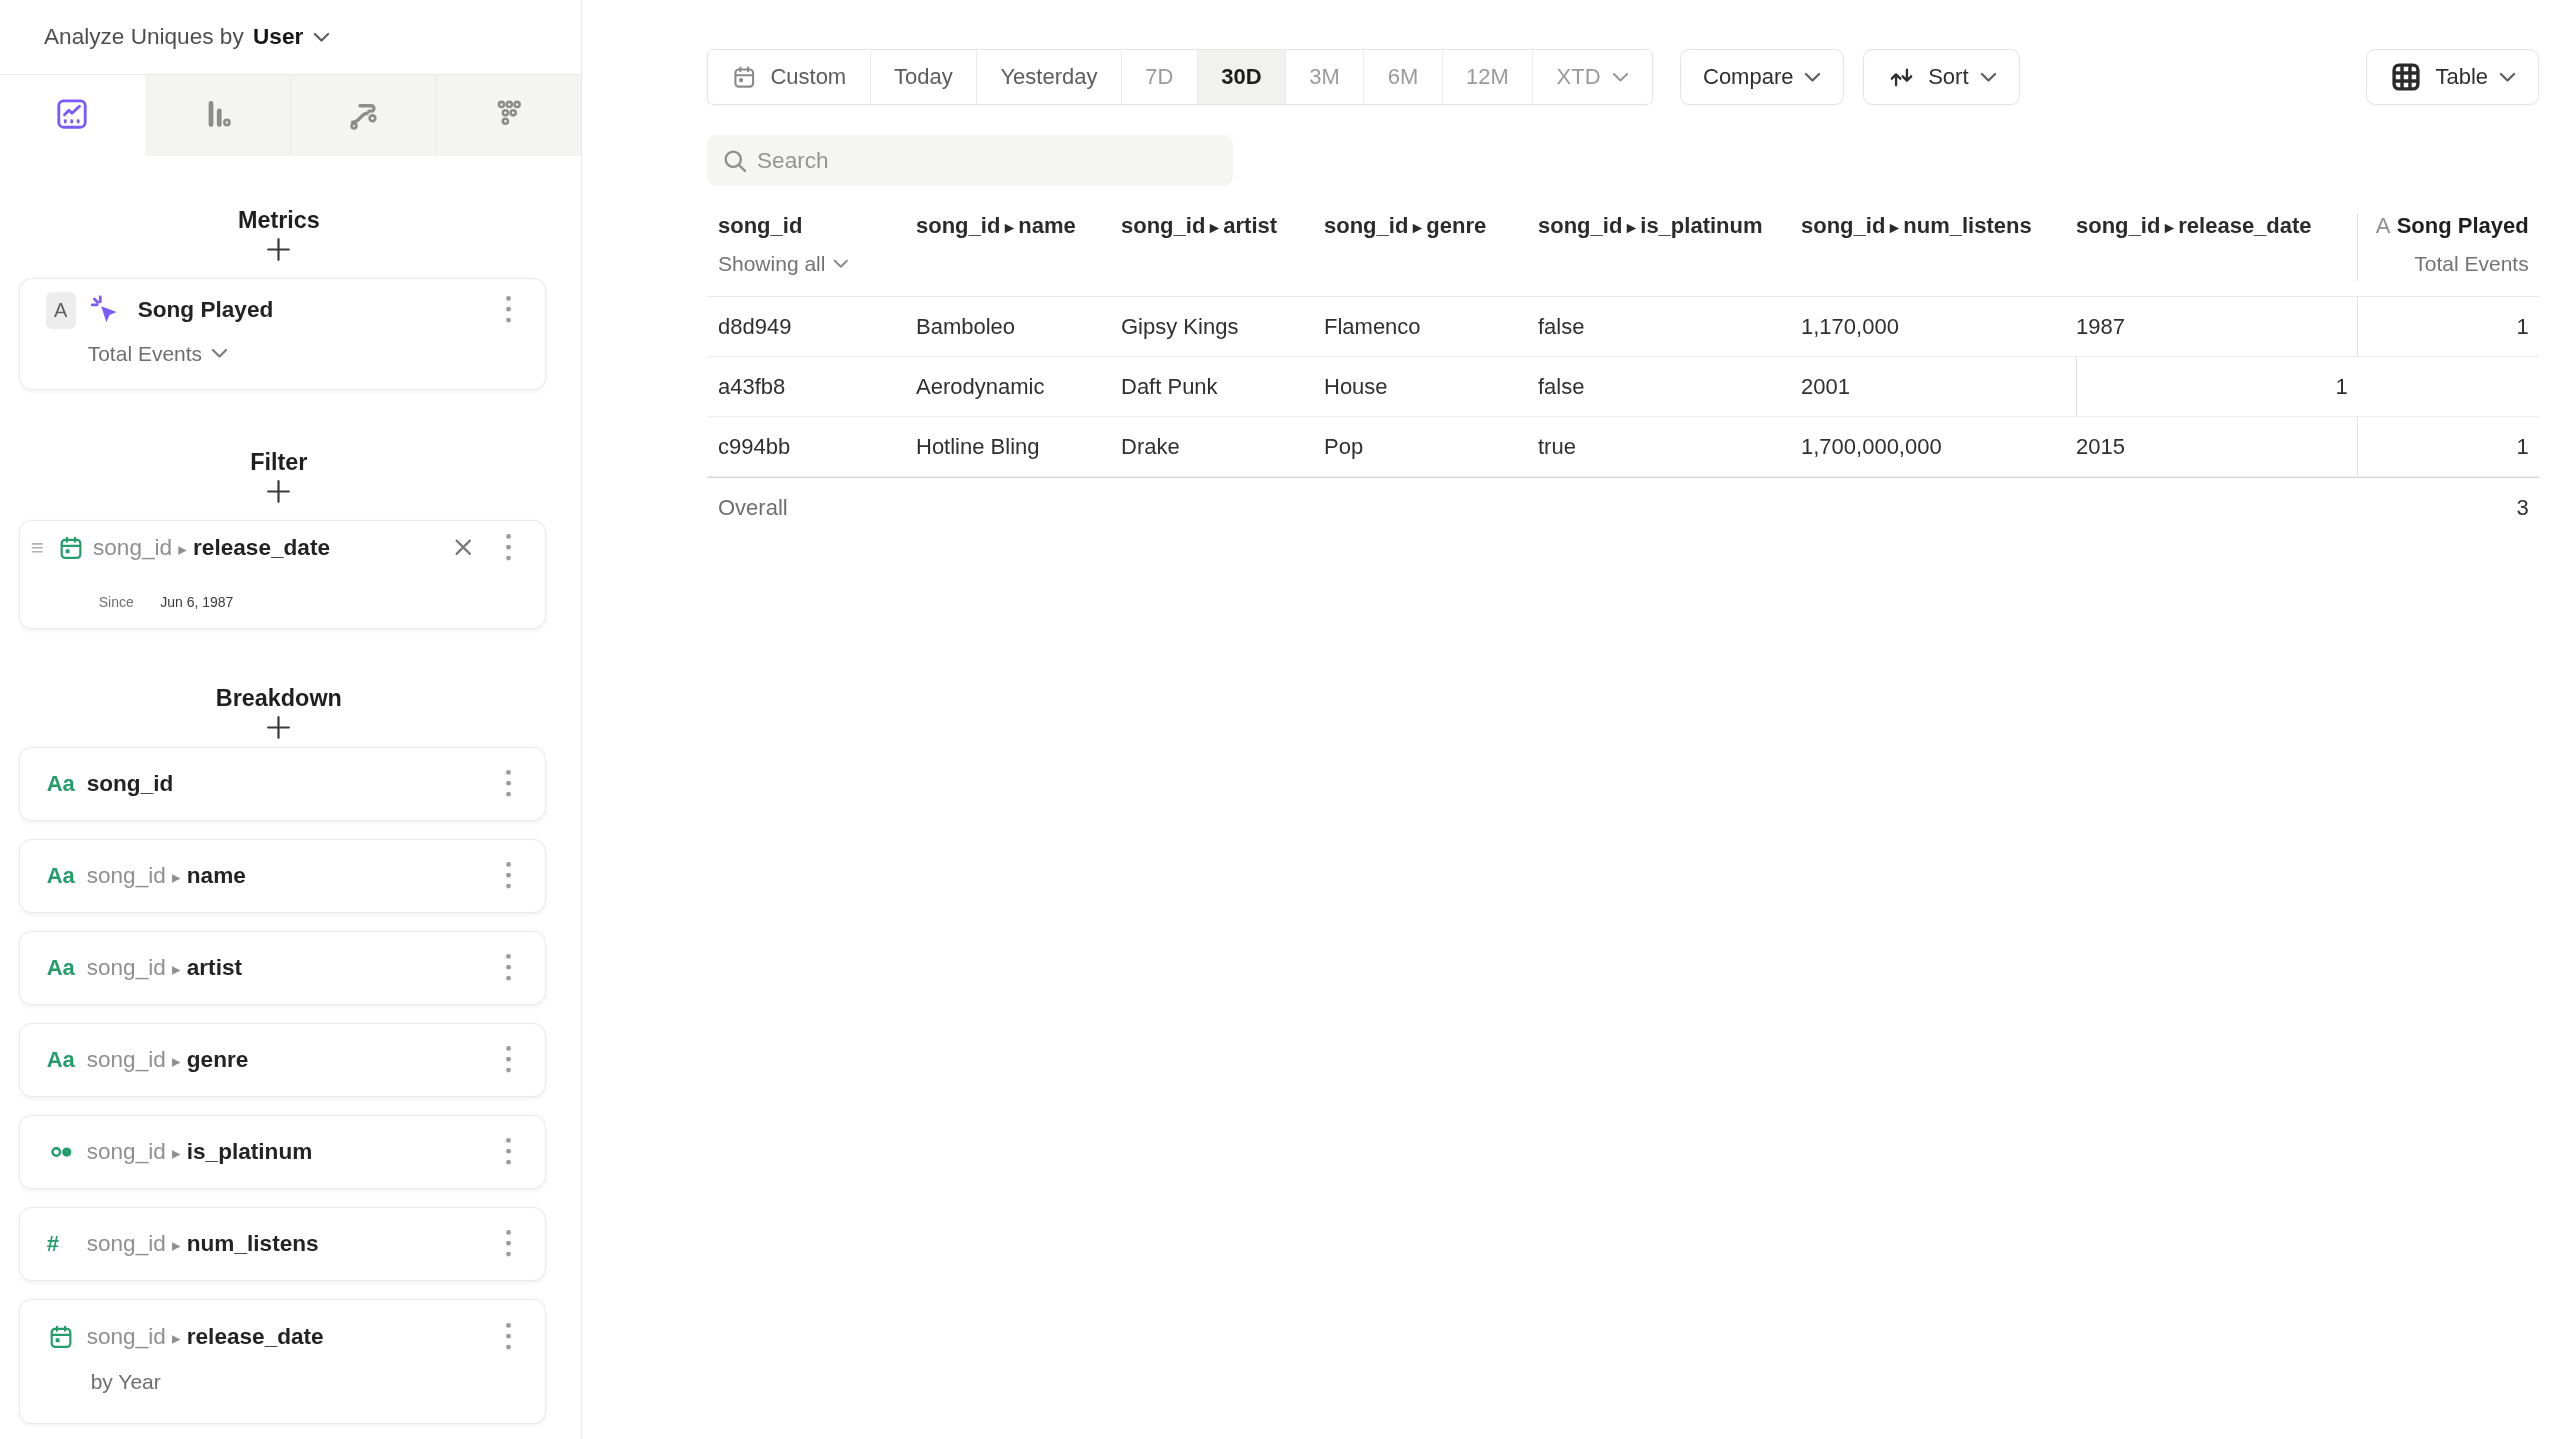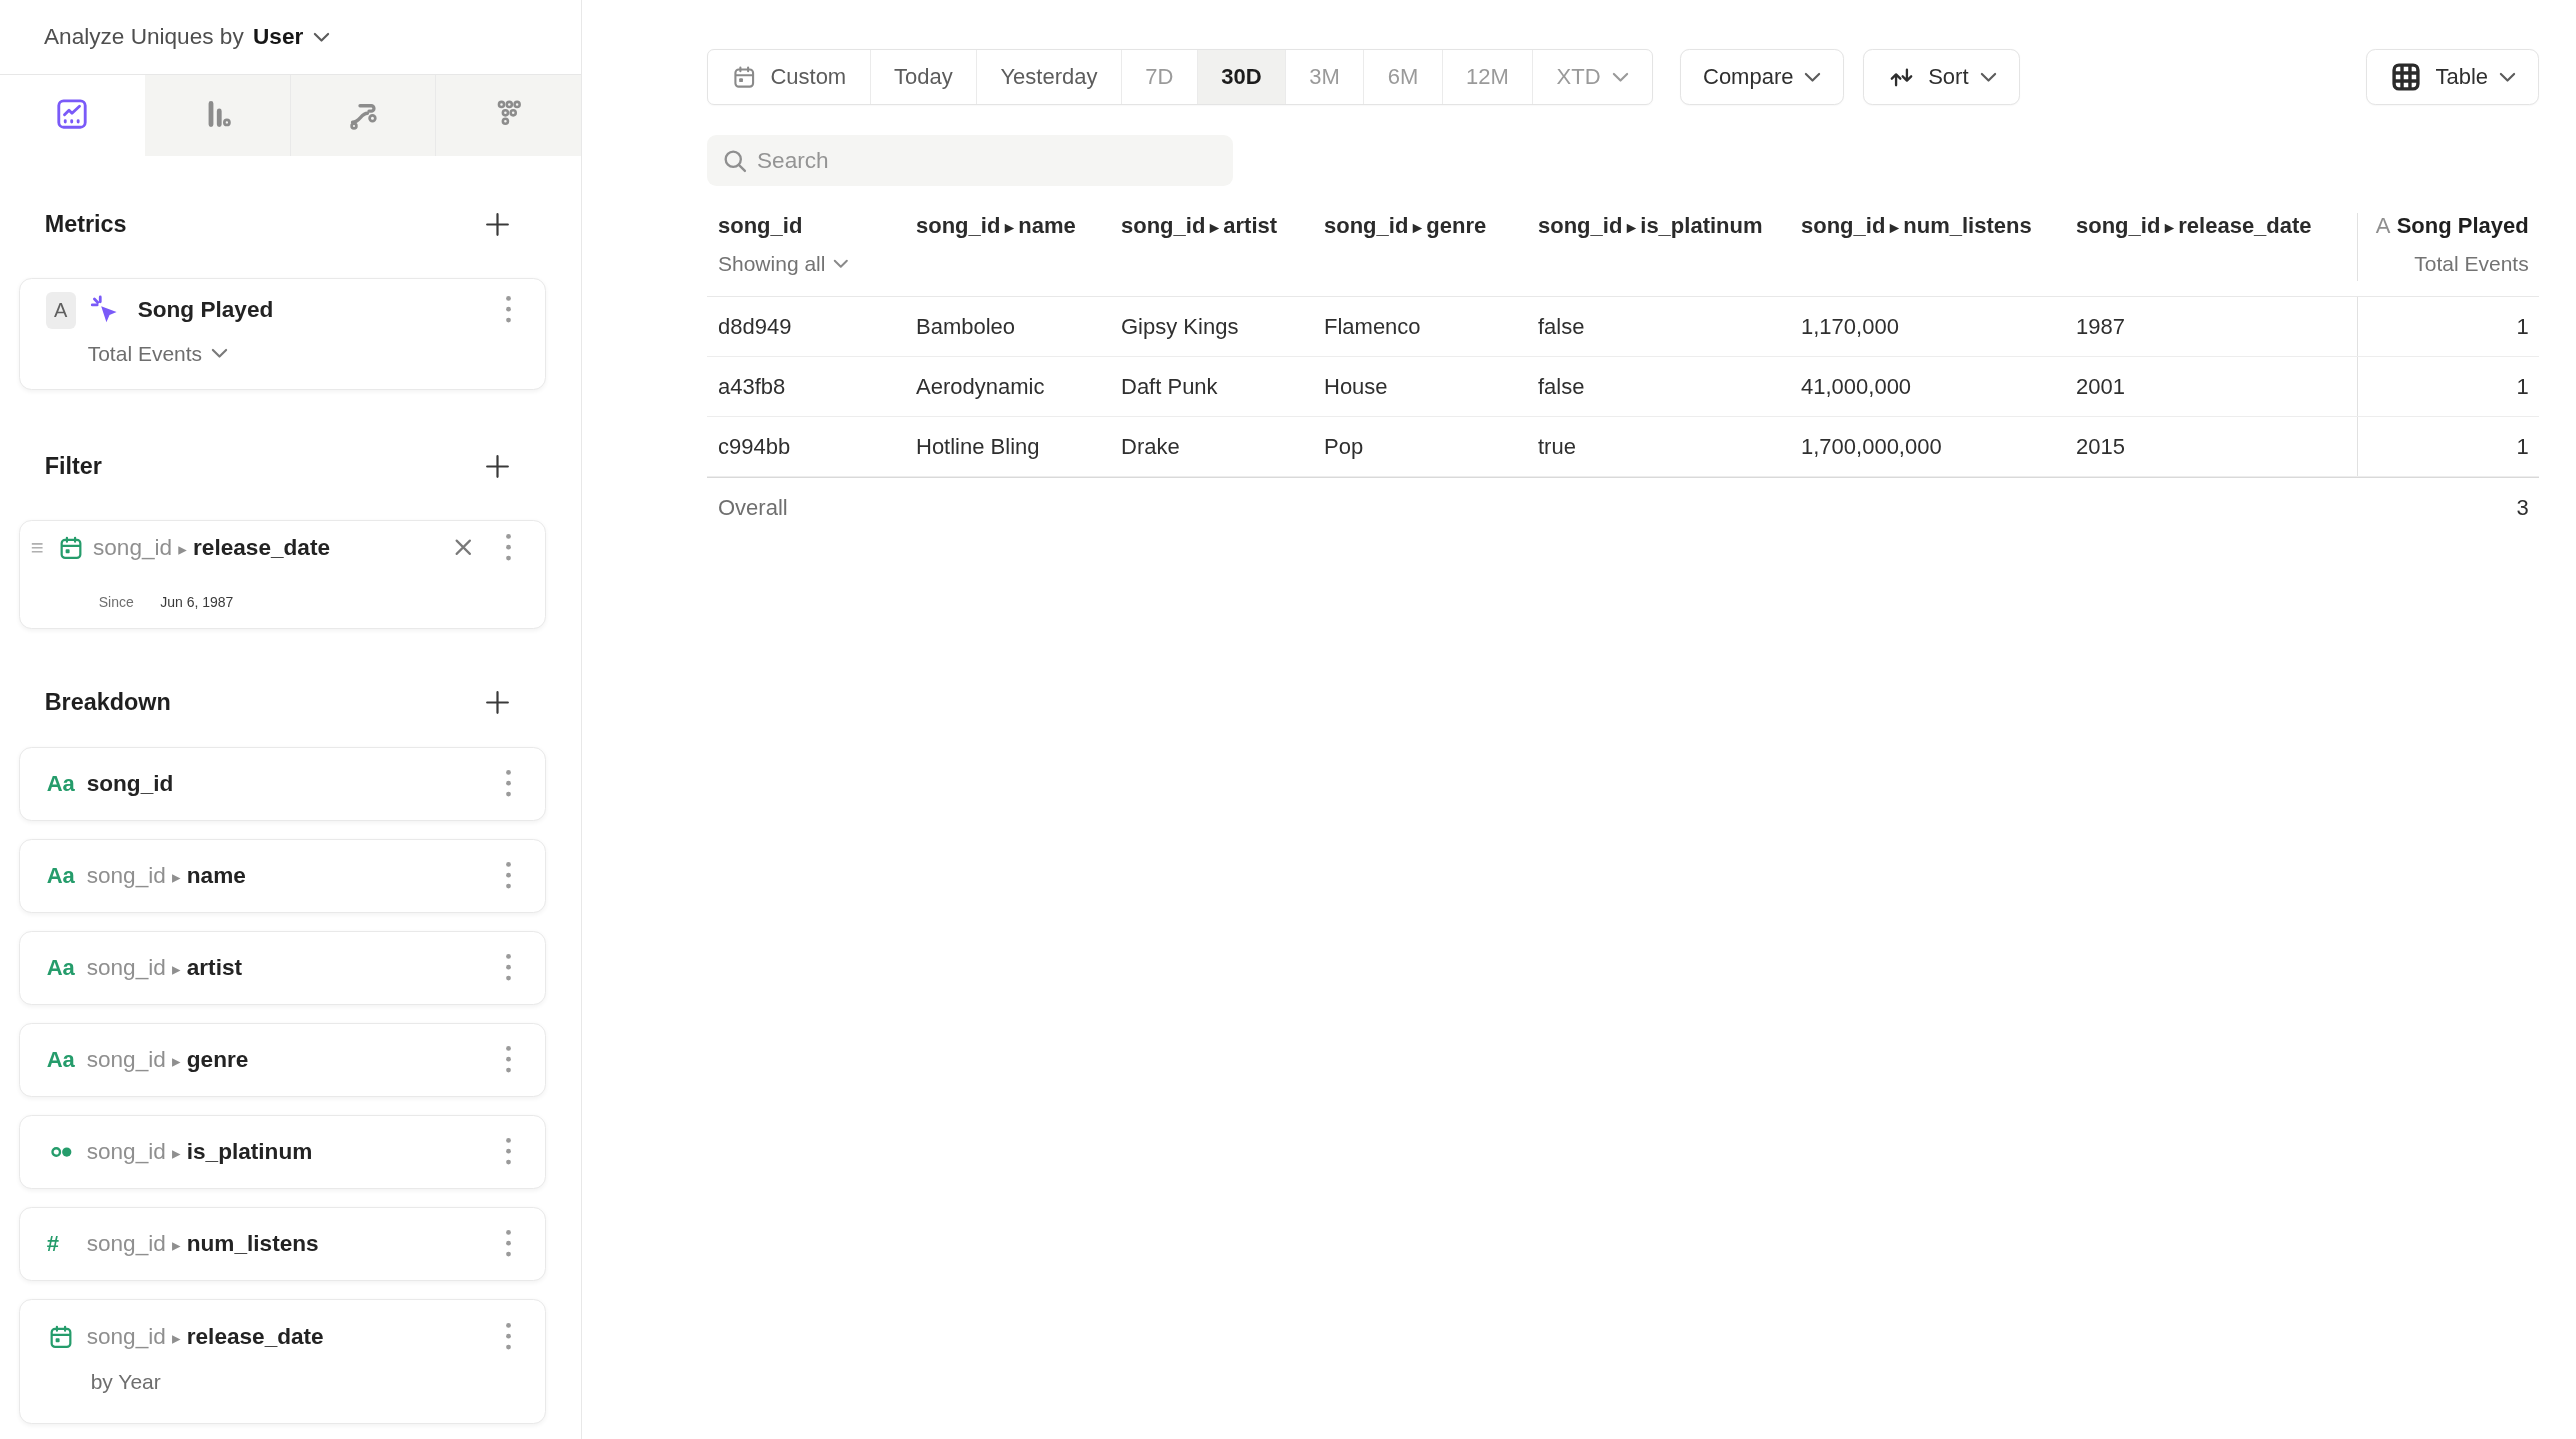--- a/index.html
+++ b/index.html
@@ -13,21 +13,21 @@
   .sb-header .chev { margin-left:9.3px; color:#5c5c5c; }
 
   .sb-tabs { display:flex; height:82px; border-top:0.8px solid #e7e7e7; }
   .sb-tab { flex:1; display:flex; align-items:center; justify-content:center; background:#f4f4f2; border-left:0.8px solid #e9e9e9; cursor:pointer; color:#8c8c8c; }
   .sb-tab:first-child { border-left:none; }
   .sb-tab.active { background:#ffffff; color:#7a5af8; border-left:none; }
   .sb-tab.active + .sb-tab { border-left:none; }
   .sb-tab svg { width:36px; height:36px; }
 
   .sb-body { padding:0 35px 0 18.7px; }
-  .section-head { display:flex; align-items:center; justify-content:space-between; padding:0 33px 0 26px; height:34px; }
+  .section-head { display:flex; align-items:center; justify-content:space-between; padding:0 33px 0 26px; height:34px;flex-direction:column; }
   .section-head.metrics { margin-top:51px; }
   .section-head.filter { margin-top:59px; }
   .section-head.breakdown { margin-top:56px; }
   .section-title { font-size:23.4px; font-weight:700; color:#1f1f1f; }
   .plus-btn { color:#3a3a3a; cursor:pointer; display:flex; }
 
   .card { border:0.8px solid #e9e9e9; border-radius:12.5px; background:#fff; box-shadow:0 1.6px 4.7px rgba(0,0,0,0.05); }
   .metric-card { margin-top:37px; height:112px; padding:9.3px 31px 0 26px; }
   .metric-row1 { display:flex; align-items:center; height:44px; }
   .series-badge { width:30px; height:37px; border-radius:6.2px; background:#ededed; color:#5f5f5f; font-size:20px; display:flex; align-items:center; justify-content:center; }
@@ -513,21 +513,20 @@
         <div class="td">1987</div>
         <div class="td col-metric">1</div>
       </div>
 
       <div class="grid-row trow">
         <div class="td col-first">a43fb8</div>
         <div class="td">Aerodynamic</div>
         <div class="td">Daft Punk</div>
         <div class="td">House</div>
         <div class="td">false</div>
-        <div class="td">41,000,000</div>
         <div class="td">2001</div>
         <div class="td col-metric">1</div>
       </div>
 
       <div class="grid-row trow">
         <div class="td col-first">c994bb</div>
         <div class="td">Hotline Bling</div>
         <div class="td">Drake</div>
         <div class="td">Pop</div>
         <div class="td">true</div>

